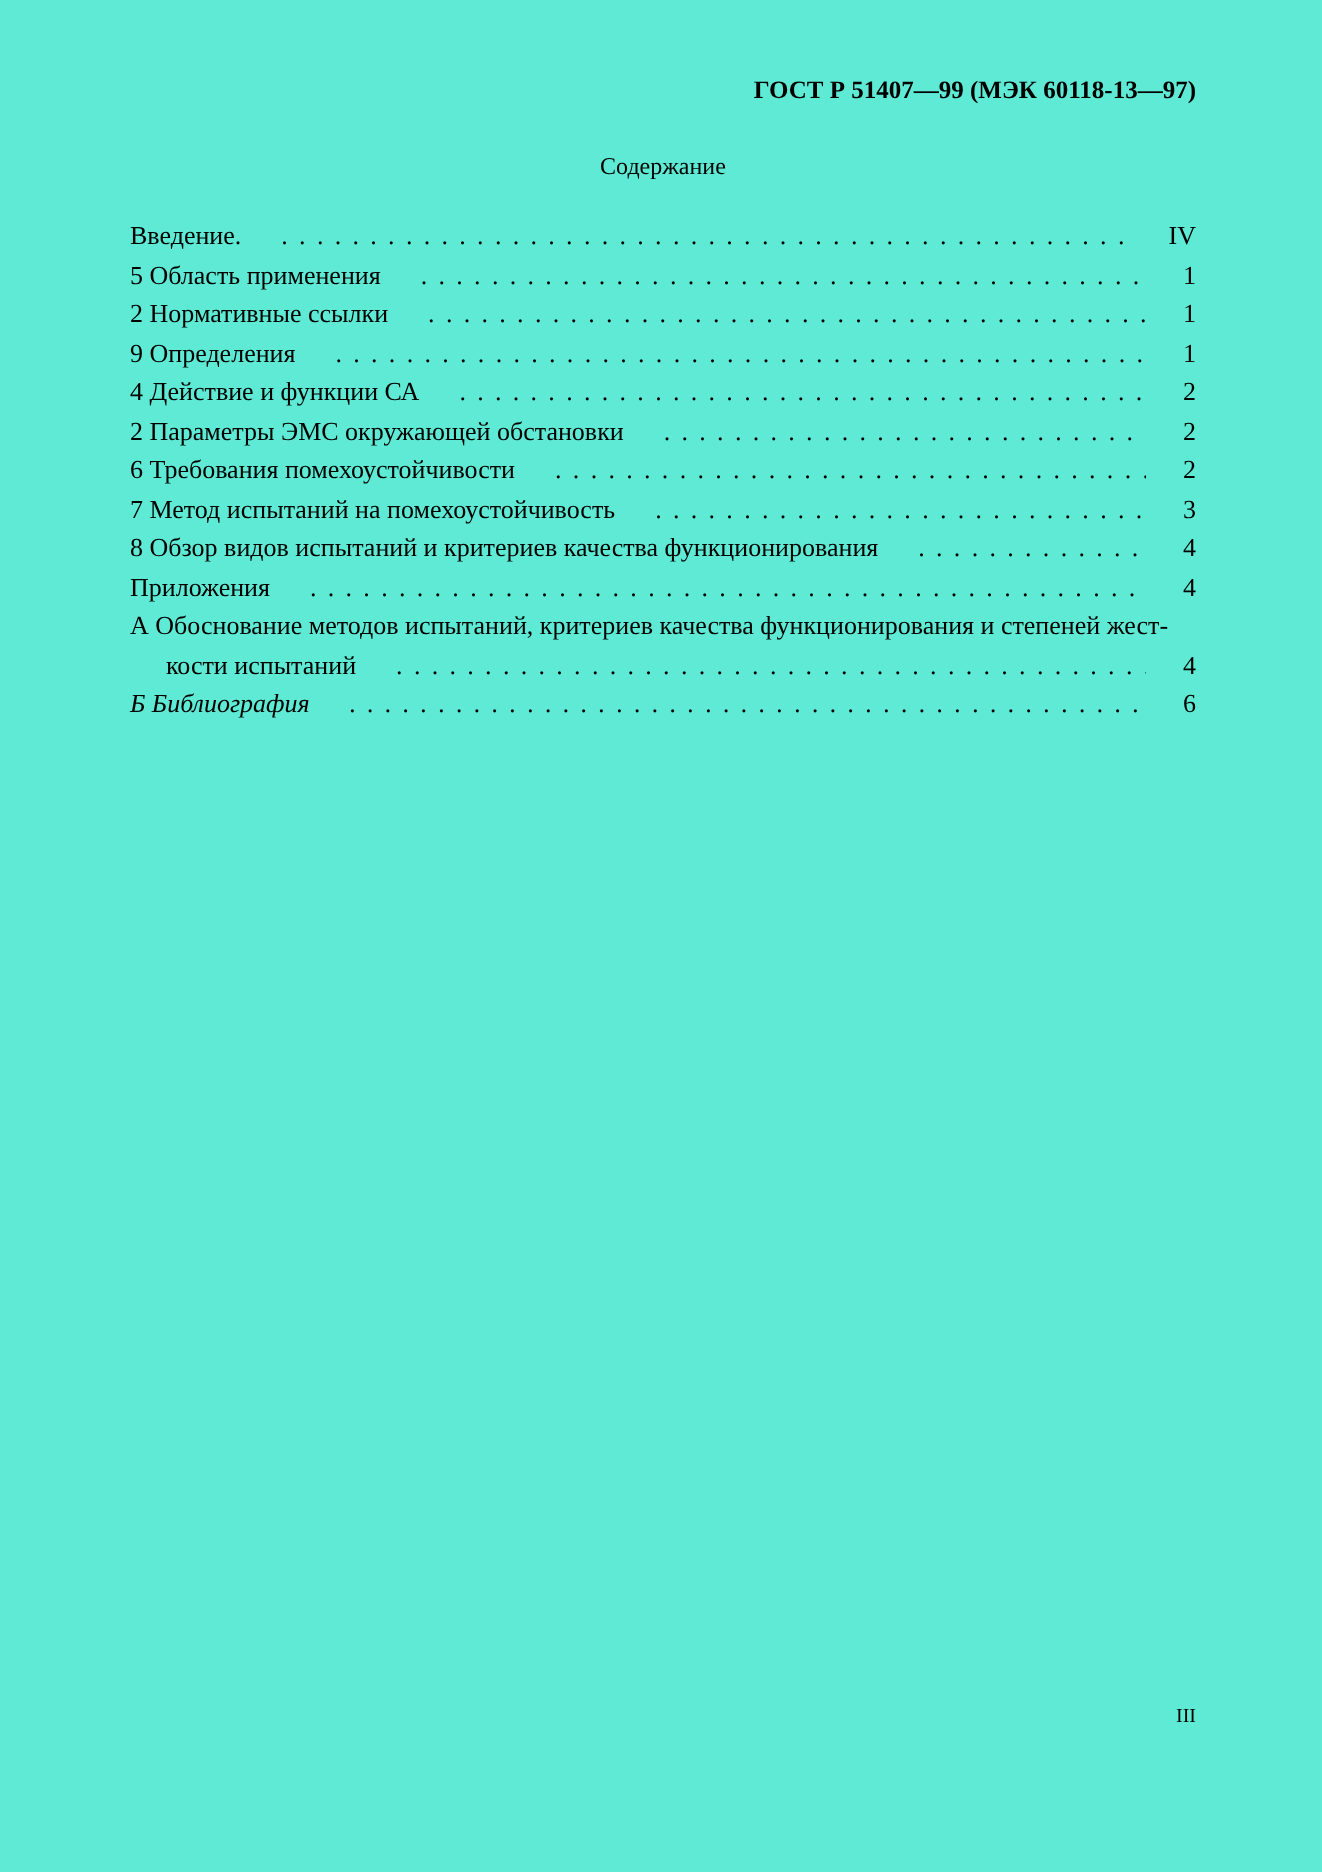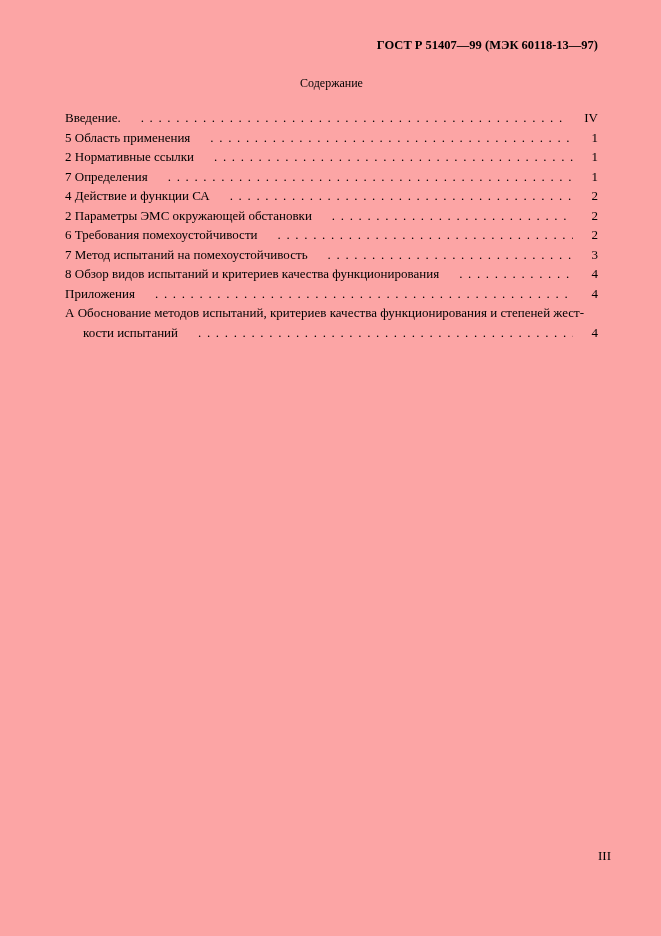--- a/index.html
+++ b/index.html
@@ -5,21 +5,21 @@
   * { margin: 0; padding: 0; box-sizing: border-box; }
   html, body { background: #ffffff; }
   body {
     font-family: "Liberation Serif", "DejaVu Serif", serif;
     color: #000000;
   }
   .page {
     position: relative;
     width: 661px;
     height: 936px;
-    background: #fca5a5;
+    background: #5eead4;
     margin: 0 auto;
     overflow: hidden;
   }
   .content {
     position: absolute;
     left: 65px;
     right: 63px;
     top: 38px;
   }
   .doc-header {
@@ -65,23 +65,23 @@
     content: ". . . . . . . . . . . . . . . . . . . . . . . . . . . . . . . . . . . . . . . . . . . . . . . . . . . . . . . . . . . . . . . . . . . . . . . . . . . . . . . . . . . . . . . . . . . . . . . . . . . .";
     letter-spacing: 1.2px;
   }
   .toc-page {
     white-space: nowrap;
     font-style: normal;
   }
   .toc-line.italic .toc-page { font-style: normal; }
   .page-footer {
     position: absolute;
-    right: 50px;
+    right: 63px;
     bottom: 72px;
-    font-size: 13px;
+    font-size: 10px;
   }
 </style>
 </head>
 <body>
 
 <div class="page">
   <div class="content">
     <div class="doc-header">ГОСТ Р 51407—99 (МЭК 60118-13—97)</div>
     <div class="page-title">Содержание</div>
     <div class="toc" id="toc-list">
@@ -94,21 +94,21 @@
           <span class="toc-label">5 Область применения</span>
           <span class="toc-dots"></span>
           <span class="toc-page">1</span>
         </div>
         <div class="toc-line">
           <span class="toc-label">2 Нормативные ссылки</span>
           <span class="toc-dots"></span>
           <span class="toc-page">1</span>
         </div>
         <div class="toc-line">
-          <span class="toc-label">7 Определения</span>
+          <span class="toc-label">9 Определения</span>
           <span class="toc-dots"></span>
           <span class="toc-page">1</span>
         </div>
         <div class="toc-line">
           <span class="toc-label">4 Действие и функции СА</span>
           <span class="toc-dots"></span>
           <span class="toc-page">2</span>
         </div>
         <div class="toc-line">
           <span class="toc-label">2 Параметры ЭМС окружающей обстановки</span>
@@ -136,16 +136,21 @@
           <span class="toc-page">4</span>
         </div>
         <div class="toc-line">
           <span class="toc-label">А Обоснование методов испытаний, критериев качества функционирования и степеней жест-</span>
         </div>
         <div class="toc-line indent">
           <span class="toc-label">кости испытаний</span>
           <span class="toc-dots"></span>
           <span class="toc-page">4</span>
         </div>
+        <div class="toc-line italic">
+          <span class="toc-label">Б Библиография</span>
+          <span class="toc-dots"></span>
+          <span class="toc-page">6</span>
+        </div>
       </div>
   </div>
   <div class="page-footer">III</div>
 </div>
 
 </body></html>

